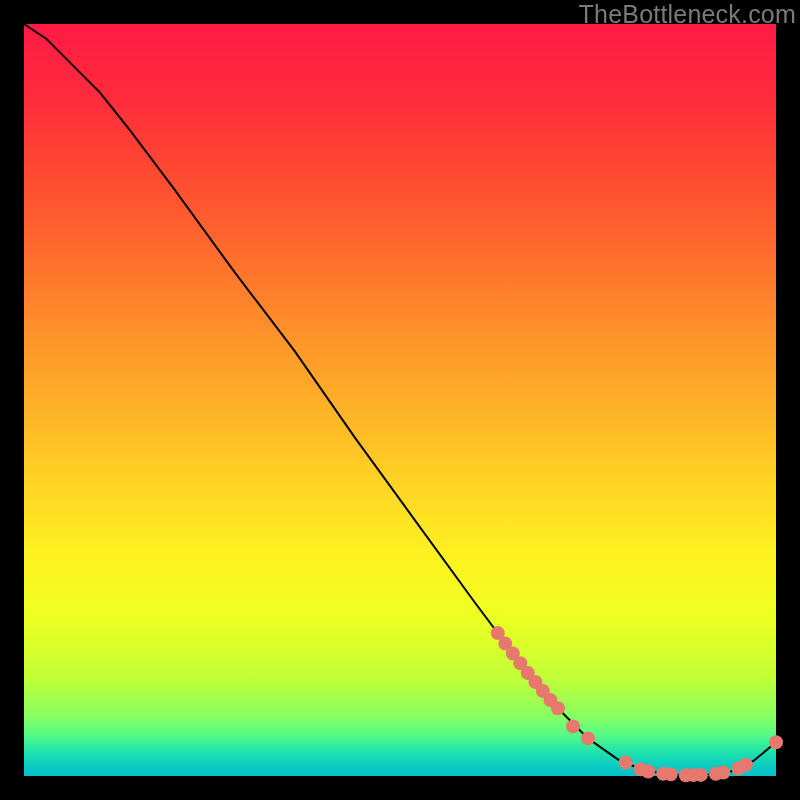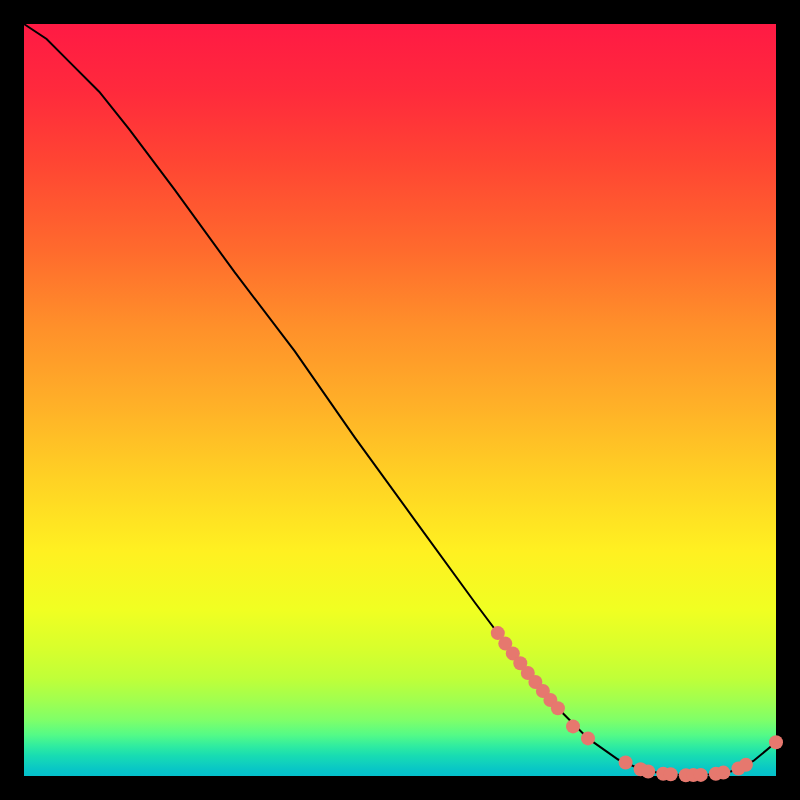--- a/index.html
+++ b/index.html
@@ -91,13 +91,14 @@
           <circle cx="669.3" cy="751.1" r="7" fill="#e6786e"></circle>
           <circle cx="676.8" cy="750.9" r="7" fill="#e6786e"></circle>
           <circle cx="691.8" cy="749.7" r="7" fill="#e6786e"></circle>
           <circle cx="699.4" cy="748.6" r="7" fill="#e6786e"></circle>
           <circle cx="714.4" cy="744.5" r="7" fill="#e6786e"></circle>
           <circle cx="721.9" cy="740.7" r="7" fill="#e6786e"></circle>
           <circle cx="752.0" cy="718.2" r="7" fill="#e6786e"></circle>
         </g>
     </svg>
   </div>
+  <div class="watermark">TheBottleneck.com</div>
 </div>
 
 </body></html>

